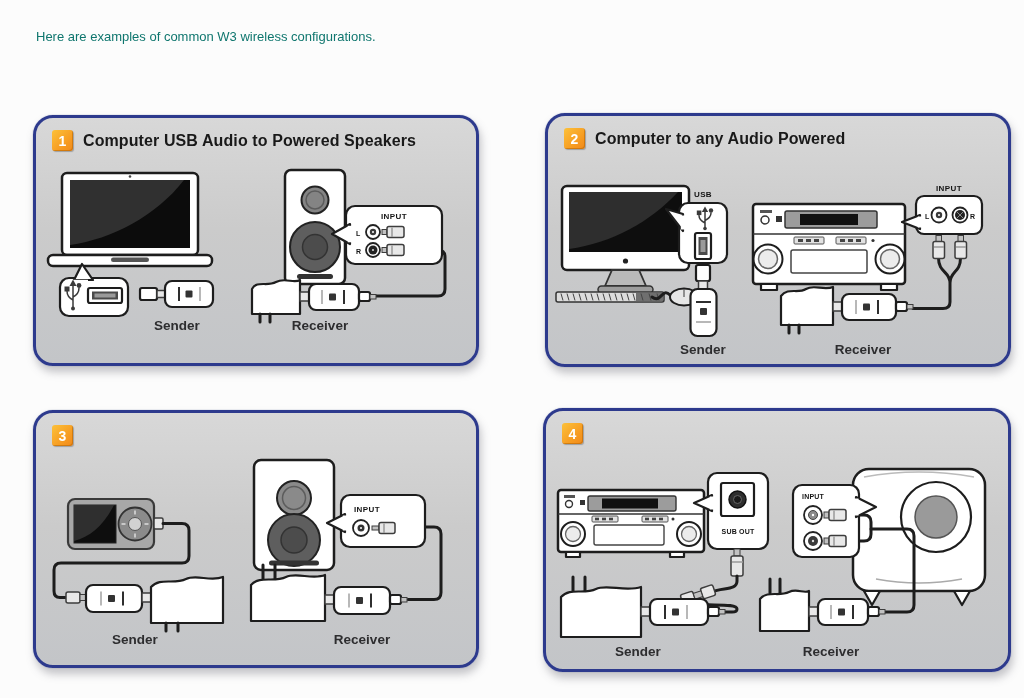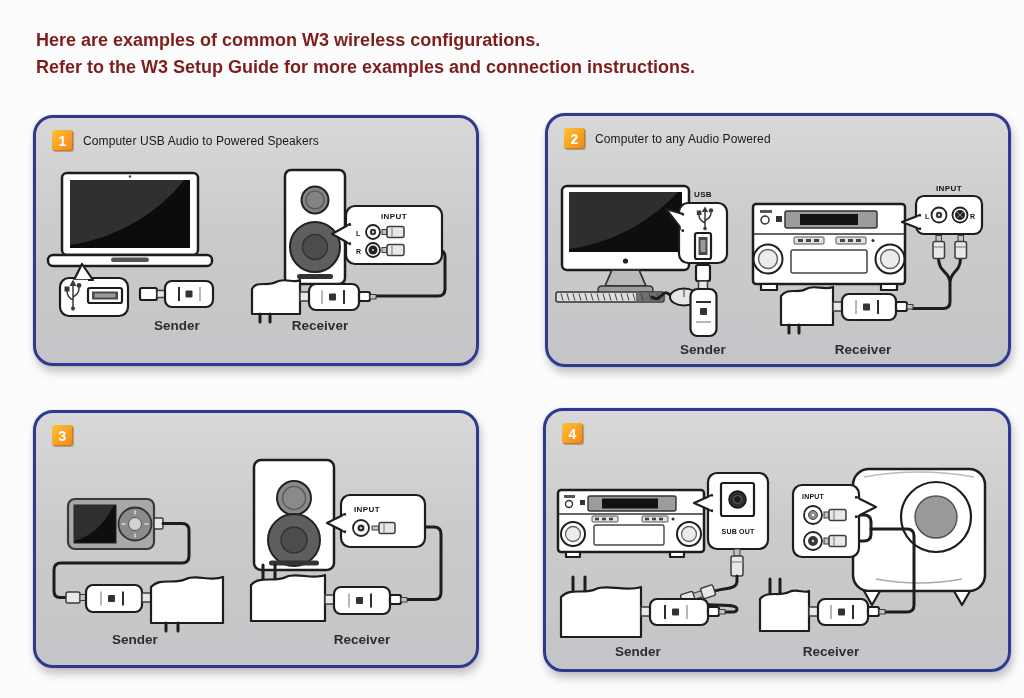--- a/index.html
+++ b/index.html
@@ -1,46 +1,45 @@
 <!DOCTYPE html>
 <html><head>
 <meta charset="utf-8">
 <style>
   html,body{margin:0;padding:0;background:#fcfcfc;}
   .page{position:relative;width:1024px;height:698px;background:#fcfcfc;
         font-family:"Liberation Sans",sans-serif;overflow:hidden;}
-  .header{position:absolute;left:36px;top:27px;color:#7f1d1d;font-size:18px;line-height:1.5;font-weight:bold;}
+  .header{position:absolute;left:36px;top:27px;color:#0f766e;font-size:13px;line-height:1.5;}
   .panel{position:absolute;border:3.5px solid #2d3a8d;border-radius:20px;
          background:linear-gradient(180deg,#d8d8d8 0%,#cbcbcb 45%,#c3c5c8 100%);
          box-shadow:2px 6px 9px rgba(90,90,100,.35), 0 0 0 1px #eceef2;}
   .title-row{position:absolute;left:16px;top:12px;display:flex;align-items:center;gap:10px;}
   .badge{width:21px;height:21px;border-radius:3px;color:#fff;font-weight:bold;font-size:14px;
          display:flex;align-items:center;justify-content:center;
          background:linear-gradient(135deg,#fcc13a 0%,#f6981f 70%,#f08a1d 100%);
          box-shadow:inset -1px -1px 0 rgba(180,100,0,.55), 1px 1px 1px rgba(0,0,0,.25);}
-  .ptitle{font-weight:normal;font-size:12px;color:#191919;letter-spacing:.1px;}
+  .ptitle{font-weight:bold;font-size:16px;color:#191919;letter-spacing:.1px;}
   svg.diagram{position:absolute;left:0;top:0;}
   .dev{fill:#fff;stroke:#1d1d1d;stroke-width:2.2;stroke-linejoin:round;}
   .dev3{fill:#fff;stroke:#1d1d1d;stroke-width:2.5;stroke-linejoin:round;}
   .cable{fill:none;stroke:#1d1d1d;stroke-width:3;stroke-linecap:round;}
   .thin{fill:#e8e8e8;stroke:#3d3d3d;stroke-width:1.5;}
   .tip{fill:#c2c2c2;stroke:#3d3d3d;stroke-width:1;}
   .tri{fill:none;stroke:#3a3a3a;stroke-width:1.5;stroke-linecap:round;fill-rule:evenodd;}
   text.lbl{font:bold 13.5px "Liberation Sans",sans-serif;fill:#2d2d2f;}
   text.tiny{font:bold 8px "Liberation Sans",sans-serif;fill:#141414;letter-spacing:.4px;}
   text.tiny2{font:bold 7px "Liberation Sans",sans-serif;fill:#141414;letter-spacing:.2px;}
 </style>
 </head>
 <body>
 
 <div class="page">
 
   <div class="header">
     <div>Here are examples of common W3 wireless configurations.</div>
-    <div>Refer to the W3 Setup Guide for more examples and connection instructions.</div>
   </div>
 
   <div class="panel" style="left:33px;top:115px;width:440px;height:245px;">
     <div class="title-row">
       <div class="badge">1</div>
       <div class="ptitle">Computer USB Audio to Powered Speakers</div>
     </div>
     <svg class="diagram" width="440" height="245" viewBox="0 0 440 245">
 
       <g>

